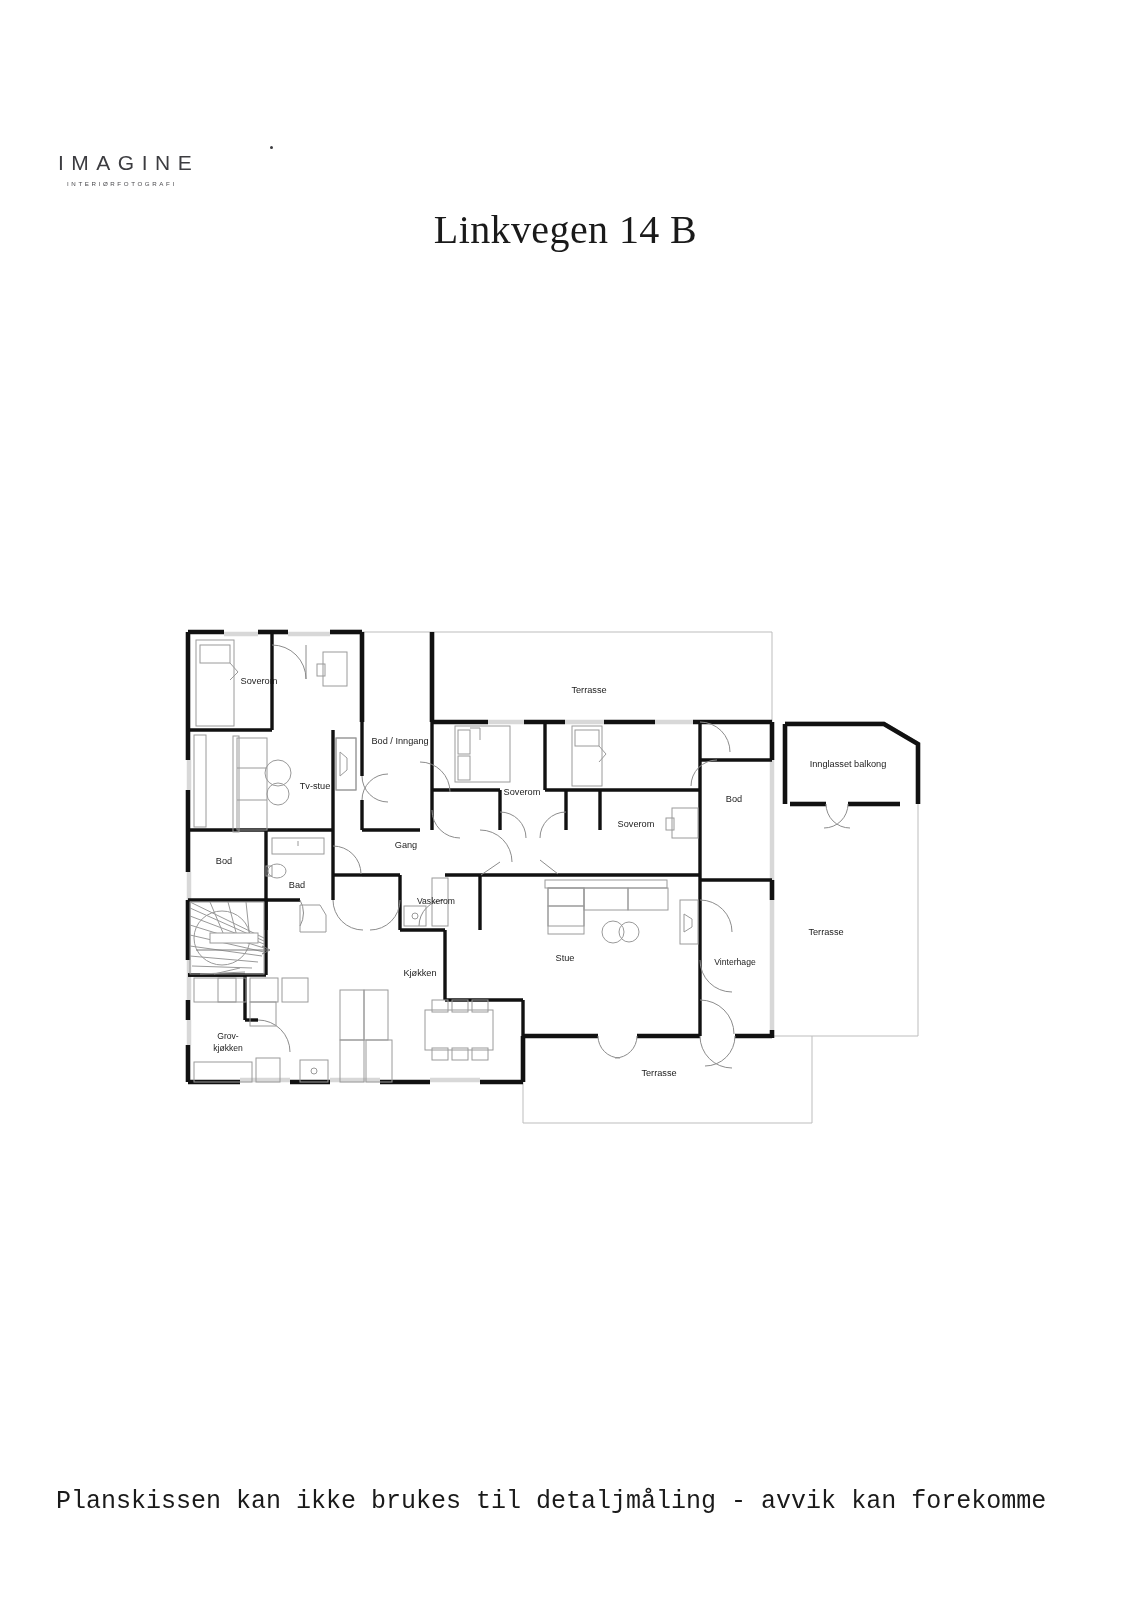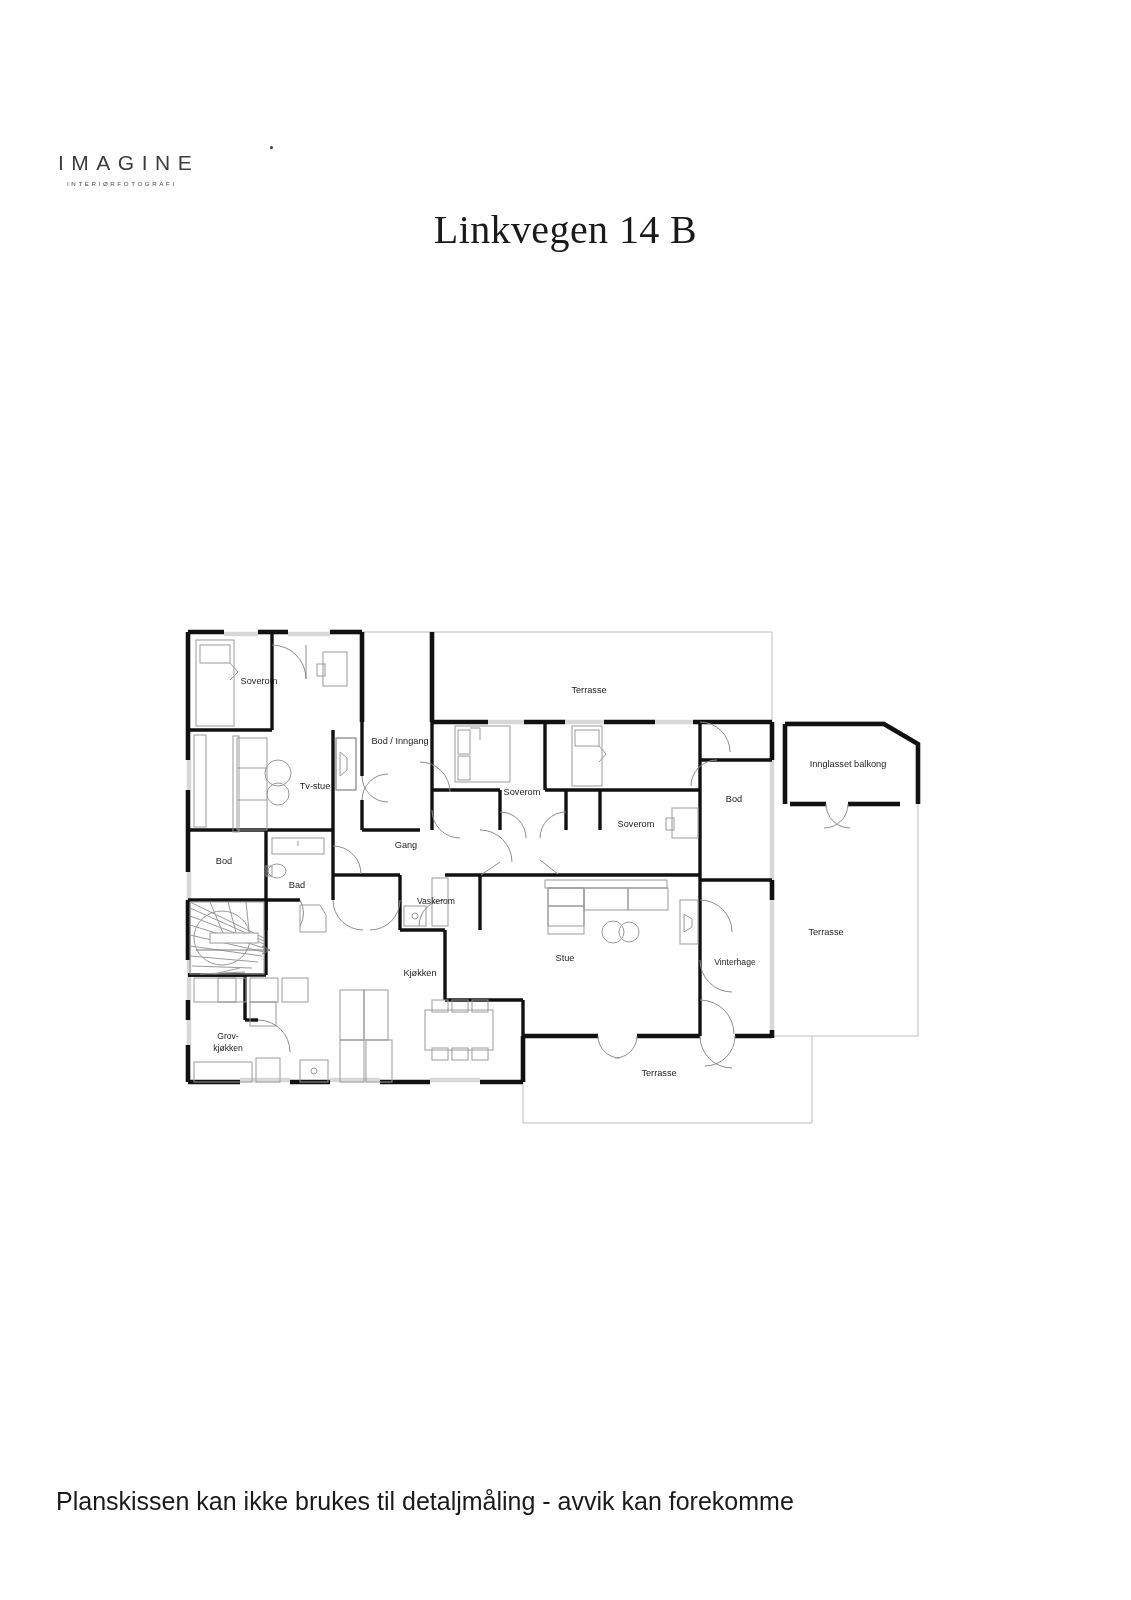--- a/index.html
+++ b/index.html
@@ -63,21 +63,21 @@
     font-size: 40px;
     color: #1a1a1a;
     letter-spacing: 0.4px;
   }
 
   
   #footer {
     position: absolute;
     left: 56px;
     top: 1487px;
-    font-family: Liberation Sans, sans-serif;
+    font-family: Liberation Mono, monospace;
     font-size: 25px;
     color: #1a1a1a;
   }
 
   
   #plan-wrap {
     position: absolute;
     left: 0;
     top: 0;
     width: 1131px;

